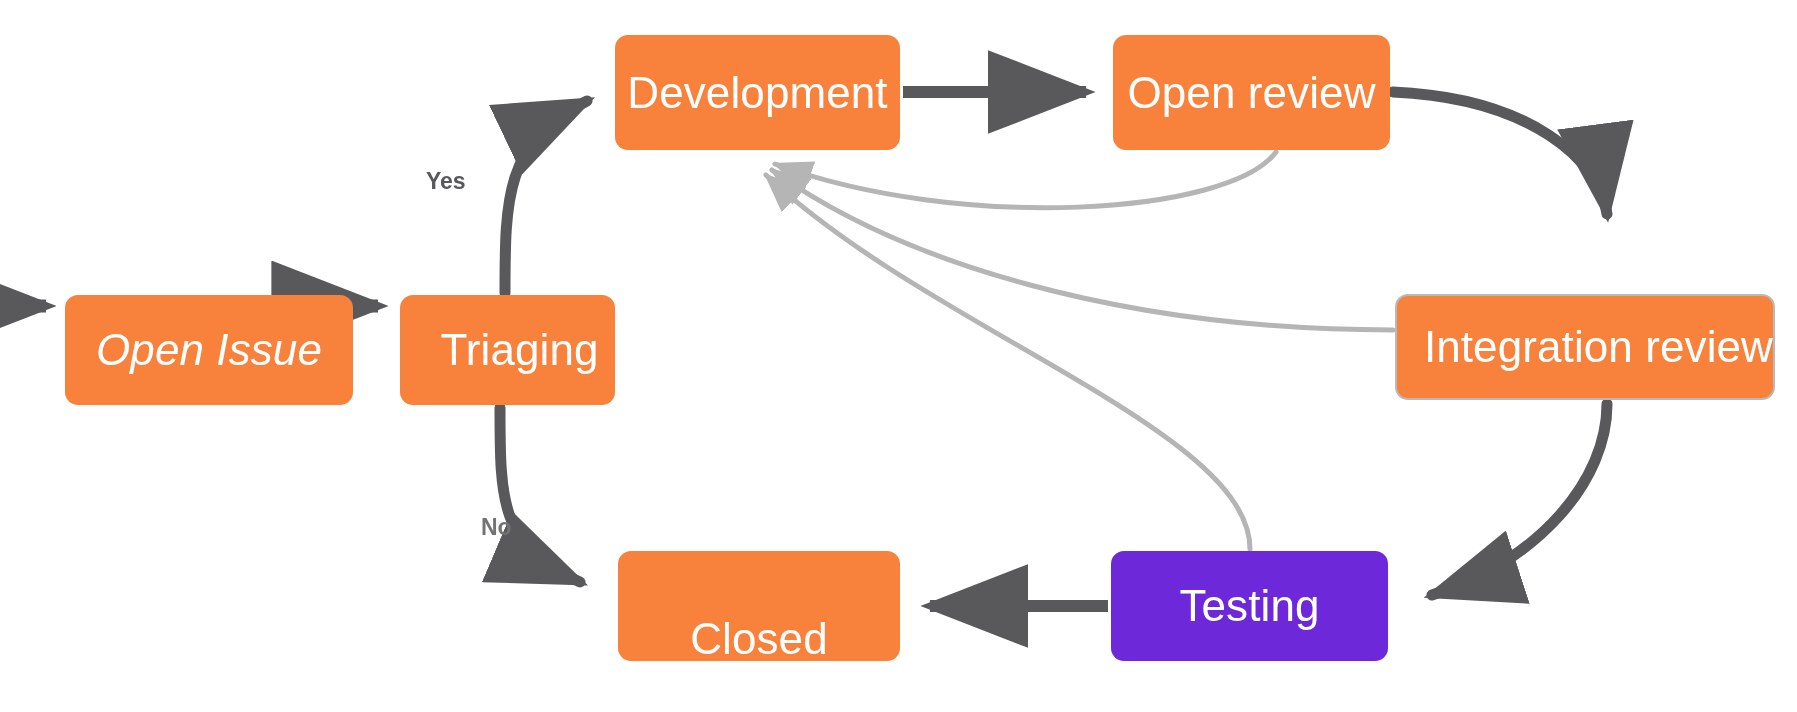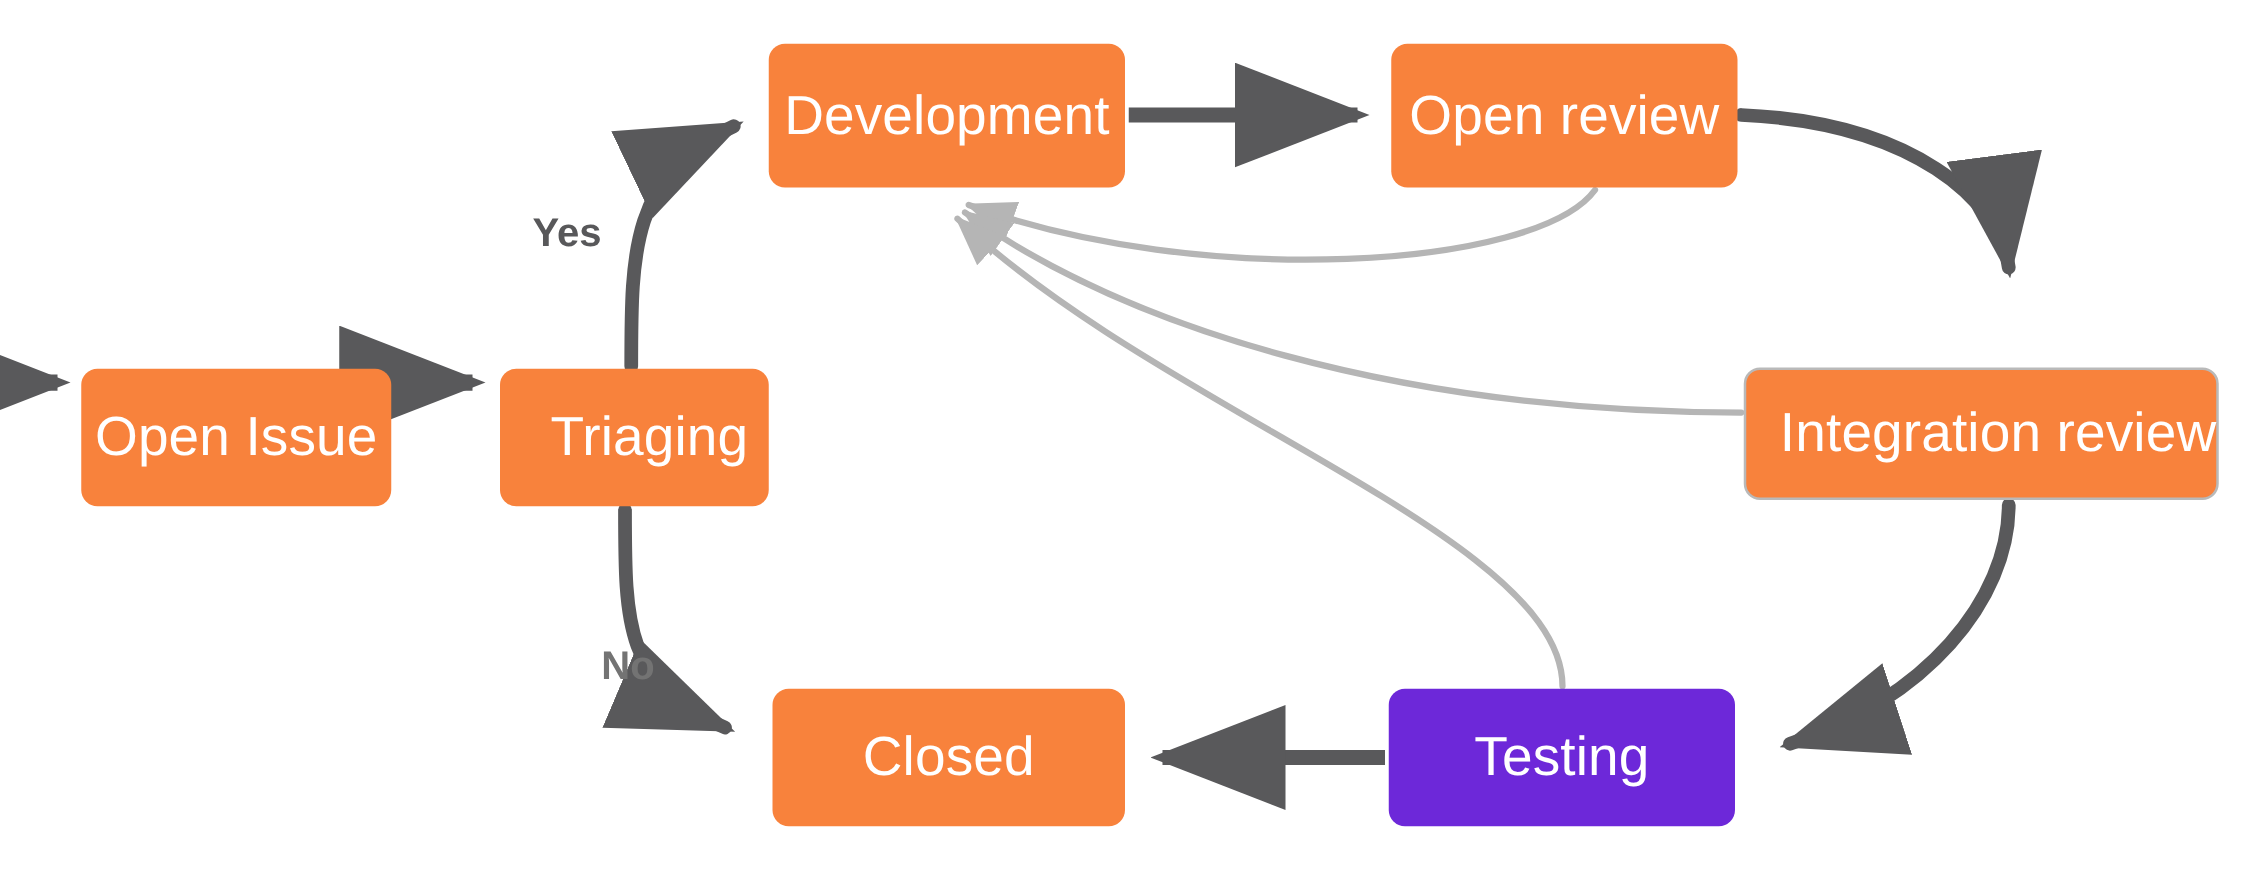--- a/index.html
+++ b/index.html
@@ -5,21 +5,21 @@
 <style>
   html,body{margin:0;padding:0;background:#ffffff;}
   body{font-family:"Liberation Sans","DejaVu Sans",sans-serif;}
   #stage{position:relative;width:1797px;height:712px;background:#ffffff;overflow:hidden;}
   #edges{position:absolute;left:0;top:0;width:1797px;height:712px;}
   .node{position:absolute;display:flex;align-items:center;justify-content:center;
         border-radius:13px;color:#ffffff;box-sizing:border-box;
         font-size:44px;font-weight:400;letter-spacing:0.1px;line-height:1;
         text-align:center;z-index:3;user-select:none;}
   .node.bordered{border:2px solid #b9b9b9;}
-  .edge-label{position:absolute;z-index:4;font-size:32px;font-weight:bold;
+  .edge-label{position:absolute;z-index:4;font-size:23px;font-weight:bold;
               color:#58585a;line-height:1;white-space:nowrap;user-select:none;}
 </style>
 </head>
 <body>
 
 <div id="stage" style="background: rgb(255, 255, 255);">
 
   <svg id="edges" viewBox="0 0 1797 712">
     <defs>
       <marker id="ah-dark" markerWidth="9" markerHeight="7" refX="8.2" refY="3.5" orient="auto" markerUnits="strokeWidth">
@@ -68,21 +68,21 @@
 
     <g>
       <path d="M1393,330 C1120,330 900,262 772,170" fill="none" stroke="#b5b5b5" stroke-width="5" stroke-linecap="round" marker-end="url(#ah-gray)"></path>
     </g>
 
     <g>
       <path d="M1250,549 C1250,430 930,330 766,175" fill="none" stroke="#b5b5b5" stroke-width="5" stroke-linecap="round" marker-end="url(#ah-gray)"></path>
     </g>
   </svg>
 
-  <div class="node" style="left: 65px; top: 295px; width: 248px; height: 110px; background: rgb(248, 130, 60); color: rgb(255, 255, 255);">
+  <div class="node" style="left: 65px; top: 295px; width: 288px; height: 110px; background: rgb(248, 130, 60); color: rgb(255, 255, 255); font-style: italic;">
       <span>Open Issue</span>
     </div>
 
   <div class="node" style="left: 400px; top: 295px; width: 215px; height: 110px; background: rgb(248, 130, 60); color: rgb(255, 255, 255); padding-left: 24px;">
       <span>Triaging</span>
     </div>
 
   <div class="node" style="left: 615px; top: 35px; width: 285px; height: 115px; background: rgb(248, 130, 60); color: rgb(255, 255, 255);">
       <span>Development</span>
     </div>
@@ -92,20 +92,20 @@
     </div>
 
   <div class="node bordered" style="left: 1395px; top: 294px; width: 380px; height: 106px; background: rgb(248, 130, 60); color: rgb(255, 255, 255); justify-content: flex-end;">
       <span>Integration review</span>
     </div>
 
   <div class="node" style="left: 1111px; top: 551px; width: 277px; height: 110px; background: #6d28d9; color: rgb(255, 255, 255);">
       <span>Testing</span>
     </div>
 
-  <div class="node" style="left: 618px; top: 551px; width: 282px; height: 110px; background: rgb(248, 130, 60); color: rgb(255, 255, 255);">
+  <div class="node" style="left: 618px; top: 551px; width: 282px; height: 110px; background: rgb(248, 130, 60); color: rgb(255, 255, 255); align-items: flex-end;">
       <span>Closed</span>
     </div>
 
   <div class="edge-label" style="left: 426px; top: 170px; color: rgb(88, 88, 90);">Yes</div>
   <div class="edge-label" style="left: 450px; top: 516px; color: #737373; margin-left: 31px;">No</div>
 
 </div>
 
 </body></html>

